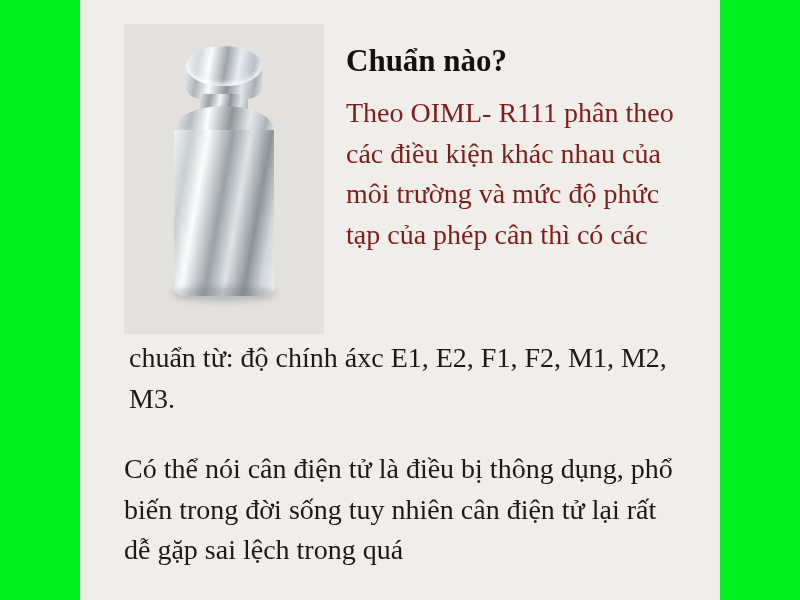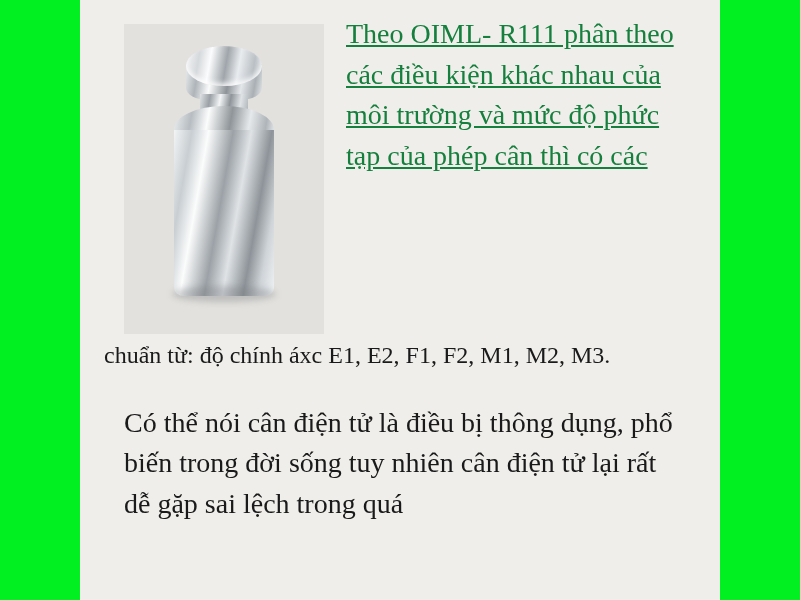--- a/index.html
+++ b/index.html
@@ -115,31 +115,30 @@
     font-size: 31px;
     font-weight: bold;
     color: #111;
     margin: 0;
     padding: 42px 34px 0 0;
     line-height: 1.2;
   }
   .para-wrap {
     font-size: 28px;
     line-height: 1.45;
-    color: #15803d;
+    color: #7f1d1d;
     padding: 0 34px 0 0;
-    text-decoration: underline;
   }
   .p1 {
     margin: 14px 0 0 0;
   }
   .p2 {
     margin: 16px 0 8px 0;
-    padding: 0 34px 0 24px;
-    font-size: 24px;
+    padding: 0 34px 0 49px;
+    font-size: 28px;
     line-height: 1.45;
     color: #1a1a1a;
     clear: both;
   }
   .p3 {
     margin: 30px 0 0 0;
     padding: 0 34px 0 44px;
     font-size: 28px;
     line-height: 1.45;
     color: #1a1a1a;
@@ -156,20 +155,21 @@
         <div class="weight">
           <div class="knob-body"></div>
           <div class="knob-top"></div>
           <div class="neck"></div>
           <div class="shoulder"></div>
           <div class="body"></div>
           <div class="base-shadow"></div>
         </div>
       </div>
 
+      <h1 class="heading">Chuẩn nào?</h1>
 
       <div class="para-wrap">
         <p class="p1">Theo OIML- R111 phân theo các điều kiện khác nhau của môi trường và mức độ phức tạp của phép cân thì có các</p>
       </div>
 
       <p class="p2">chuẩn từ: độ chính áxc E1, E2, F1, F2, M1, M2, M3.</p>
 
       <p class="p3">Có thể nói cân điện tử là điều bị thông dụng, phổ biến trong đời sống tuy nhiên cân điện tử lại rất dễ gặp sai lệch trong quá</p>
 
     </div>

